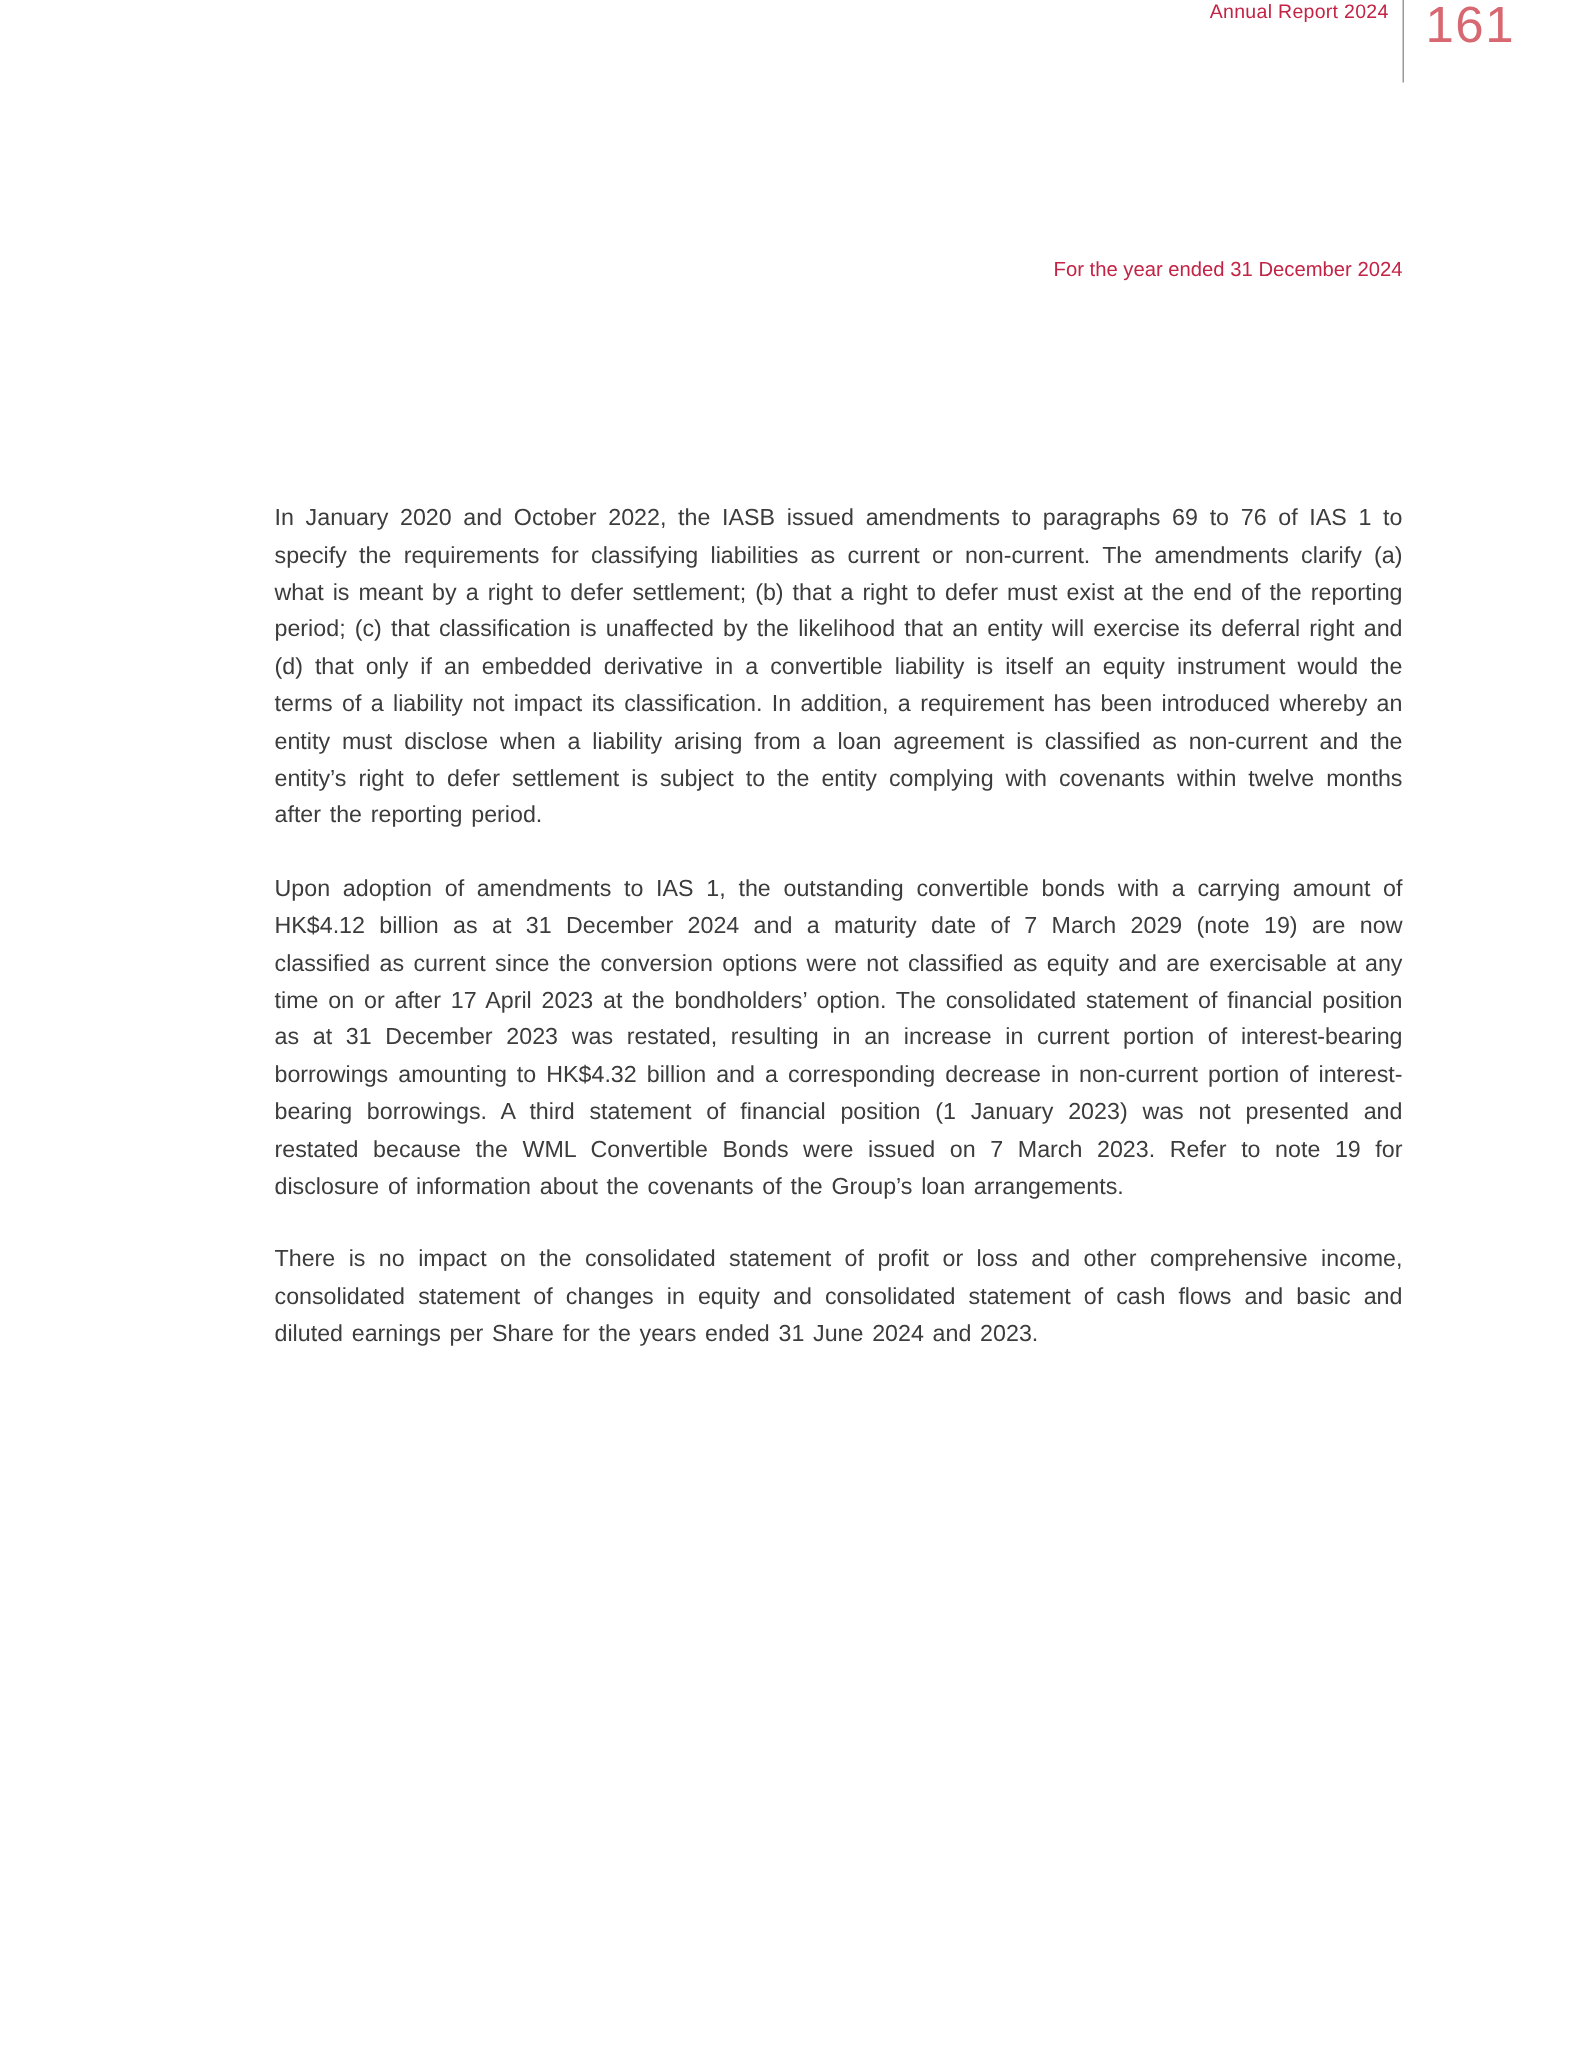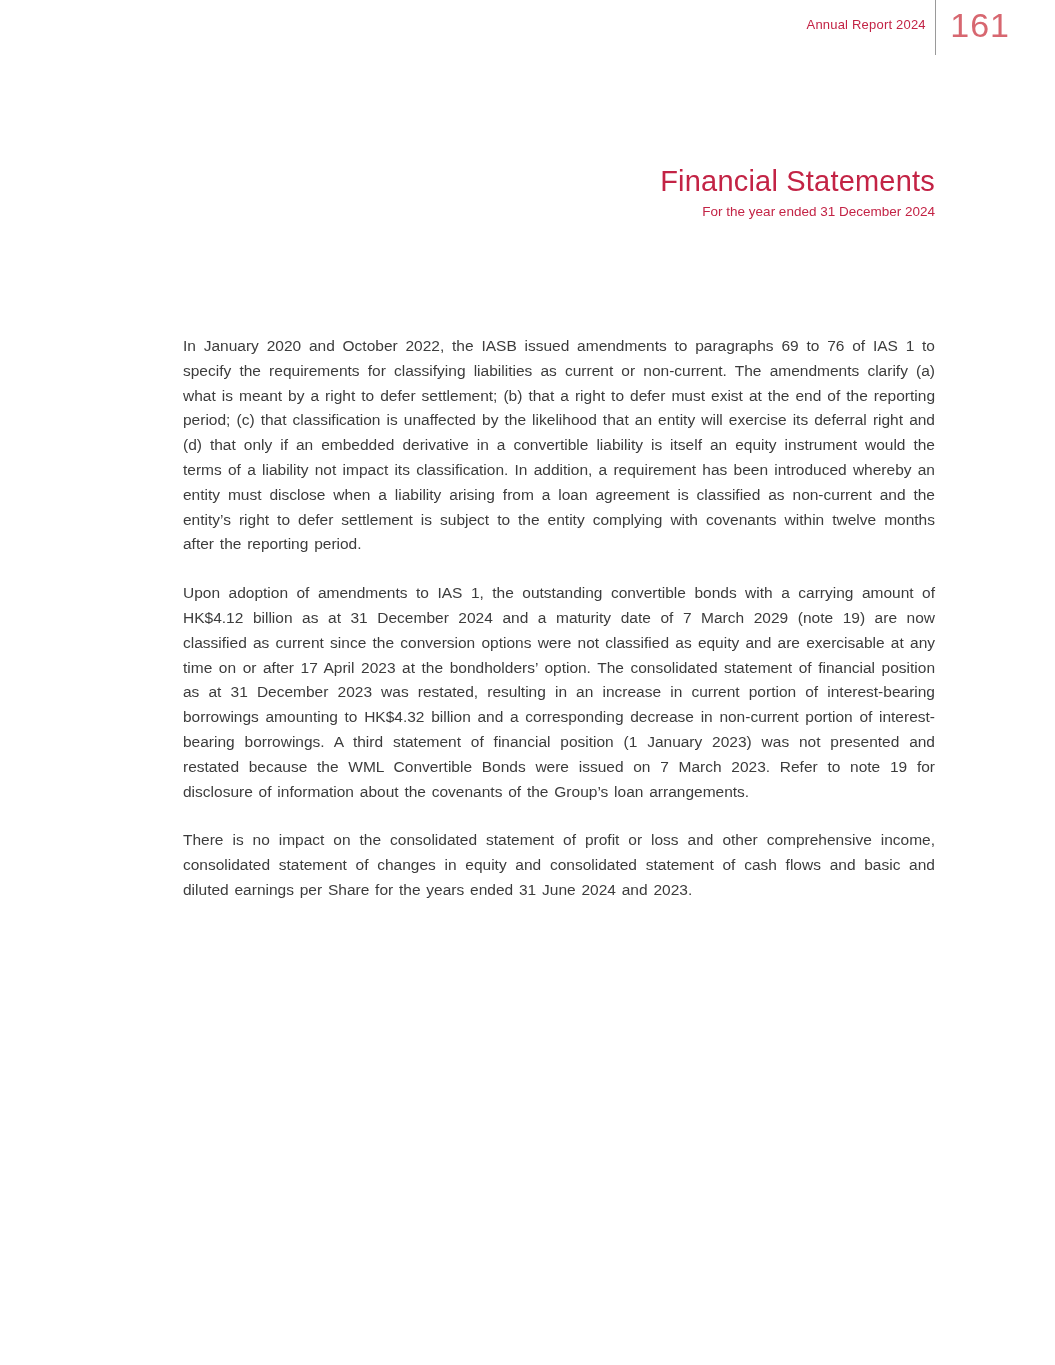--- a/index.html
+++ b/index.html
@@ -21,21 +21,21 @@
     background:#ffffff;
     overflow:hidden;
   }
 
   
   .running-header{
     position:absolute;
     top:0;
     right:45px;
     display:flex;
-    align-items:center;
+    align-items:flex-start;
   }
   .report-label{
     font-size:13px;
     color:var(--accent);
     padding-bottom:6px;
     margin-right:9px;
     letter-spacing:0.2px;
   }
   .header-divider{
     width:1.5px;
@@ -128,21 +128,20 @@
 
 <div class="page">
 
   <div class="running-header">
     <span class="report-label">Annual Report 2024</span>
     <span class="header-divider"></span>
     <span class="page-number">161</span>
   </div>
 
   <div class="title-block">
-    <div class="doc-title">Financial Statements</div>
     <div class="doc-period">For the year ended 31 December 2024</div>
   </div>
 
   <div class="section">
 
     <div class="section-body">
 
       <p class="para">In January 2020 and October 2022, the IASB issued amendments to paragraphs 69 to 76 of IAS 1 to specify the requirements for classifying liabilities as current or non-current. The amendments clarify (a) what is meant by a right to defer settlement; (b) that a right to defer must exist at the end of the reporting period; (c) that classification is unaffected by the likelihood that an entity will exercise its deferral right and (d) that only if an embedded derivative in a convertible liability is itself an equity instrument would the terms of a liability not impact its classification. In addition, a requirement has been introduced whereby an entity must disclose when a liability arising from a loan agreement is classified as non-current and the entity’s right to defer settlement is subject to the entity complying with covenants within twelve months after the reporting period.</p>
 
       <p class="para">Upon adoption of amendments to IAS 1, the outstanding convertible bonds with a carrying amount of HK$4.12 billion as at 31 December 2024 and a maturity date of 7 March 2029 (note 19) are now classified as current since the conversion options were not classified as equity and are exercisable at any time on or after 17 April 2023 at the bondholders’ option. The consolidated statement of financial position as at 31 December 2023 was restated, resulting in an increase in current portion of interest-bearing borrowings amounting to HK$4.32 billion and a corresponding decrease in non-current portion of interest-bearing borrowings. A third statement of financial position (1 January 2023) was not presented and restated because the WML Convertible Bonds were issued on 7 March 2023. Refer to note 19 for disclosure of information about the covenants of the Group’s loan arrangements.</p>

